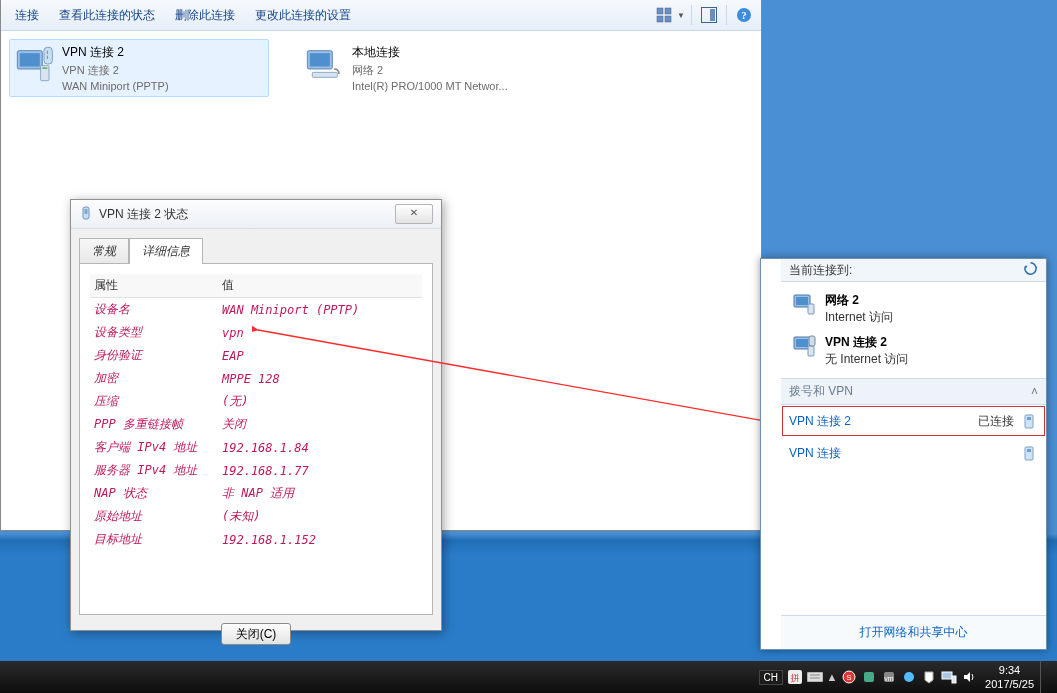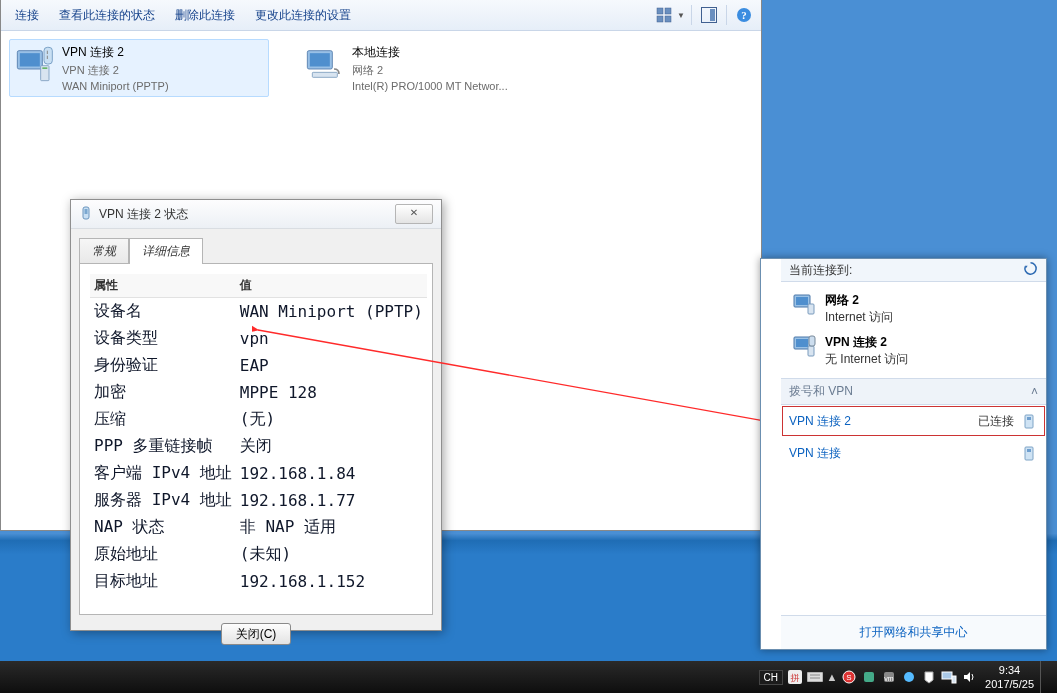--- a/index.html
+++ b/index.html
@@ -27,22 +27,22 @@
   .dlg-title { height:28px; background:linear-gradient(#fdfdfe,#ecf0f5); border-bottom:1px solid #d9dde2; display:flex; align-items:center; padding:0 8px; font-size:12px; color:#333; }
   .dlg-title .ticon { margin-right:6px; color:#6b86a8; }
   .dlg-title .sp { flex:1; }
   .dlg-title .close { width:36px; height:18px; border:1px solid #b5b5b5; border-radius:2px; background:linear-gradient(#fff,#e4e4e4); font-family:Arial; font-size:10px; text-align:center; line-height:15px; color:#555; }
   .dlg-tabs { margin:8px 8px 0 8px; display:flex; position:relative; top:1px;font-style:italic; }
   .tab { padding:4px 12px; border:1px solid #b5b5b5; border-bottom:none; background:#f0f0f0; font-size:12px; color:#333; }
   .tab.active { background:#fff; position:relative; z-index:2; }
   .tab:not(.active) { background:linear-gradient(#f6f6f6,#e8e8e8); }
   .dlg-panel { margin:0 8px 8px 8px; border:1px solid #b5b5b5; background:#fff; height:330px; padding:10px; position:relative; }
   .prop-table { width:100%; border-collapse:collapse; font-family:SimSun,"MS Song",monospace; font-size:12px; }
-  .prop-table th { text-align:left; padding:3px 4px; border-bottom:1px solid #e2e2e2; font-weight:bold; color:#333; background:#f8f8f8; }
-  .prop-table td { padding:3px 4px; color:#0f172a; font-size:16px; white-space:nowrap; }
+  .prop-table th { text-align:left; padding:3px 4px; border-bottom:1px solid #e2e2e2; font-weight:normal; color:#333; background:#f8f8f8; }
+  .prop-table td { padding:3px 4px; color:#be185d; font-size:12px; white-space:nowrap;font-style:italic; }
   .prop-table .col1 { width:120px; }
   .dlg-footer { display:flex; justify-content:center; padding:0 10px 10px 10px; }
   .btn { min-width:70px; height:22px; border:1px solid #8a8a8a; background:linear-gradient(#fdfdfd,#e3e3e3); border-radius:3px; font-size:12px; padding:0 12px; }
 
   
   .netfly { position:absolute; right:10px; top:258px; width:265px; height:390px; background:#fff; border:1px solid #6b8fb0; box-shadow:0 0 8px rgba(0,0,0,0.4); display:flex; flex-direction:column;padding-left:20px; }
   .netfly .hdr { height:22px; background:#f1f6fb; border-bottom:1px solid #d0dbea; display:flex; align-items:center; padding:0 8px; color:#333; font-size:12px; }
   .netfly .hdr .sp { flex:1; }
   .netfly .hdr .refresh { color:#2d6ab2; font-size:14px; }
   .netfly .list { padding:6px 8px; }

